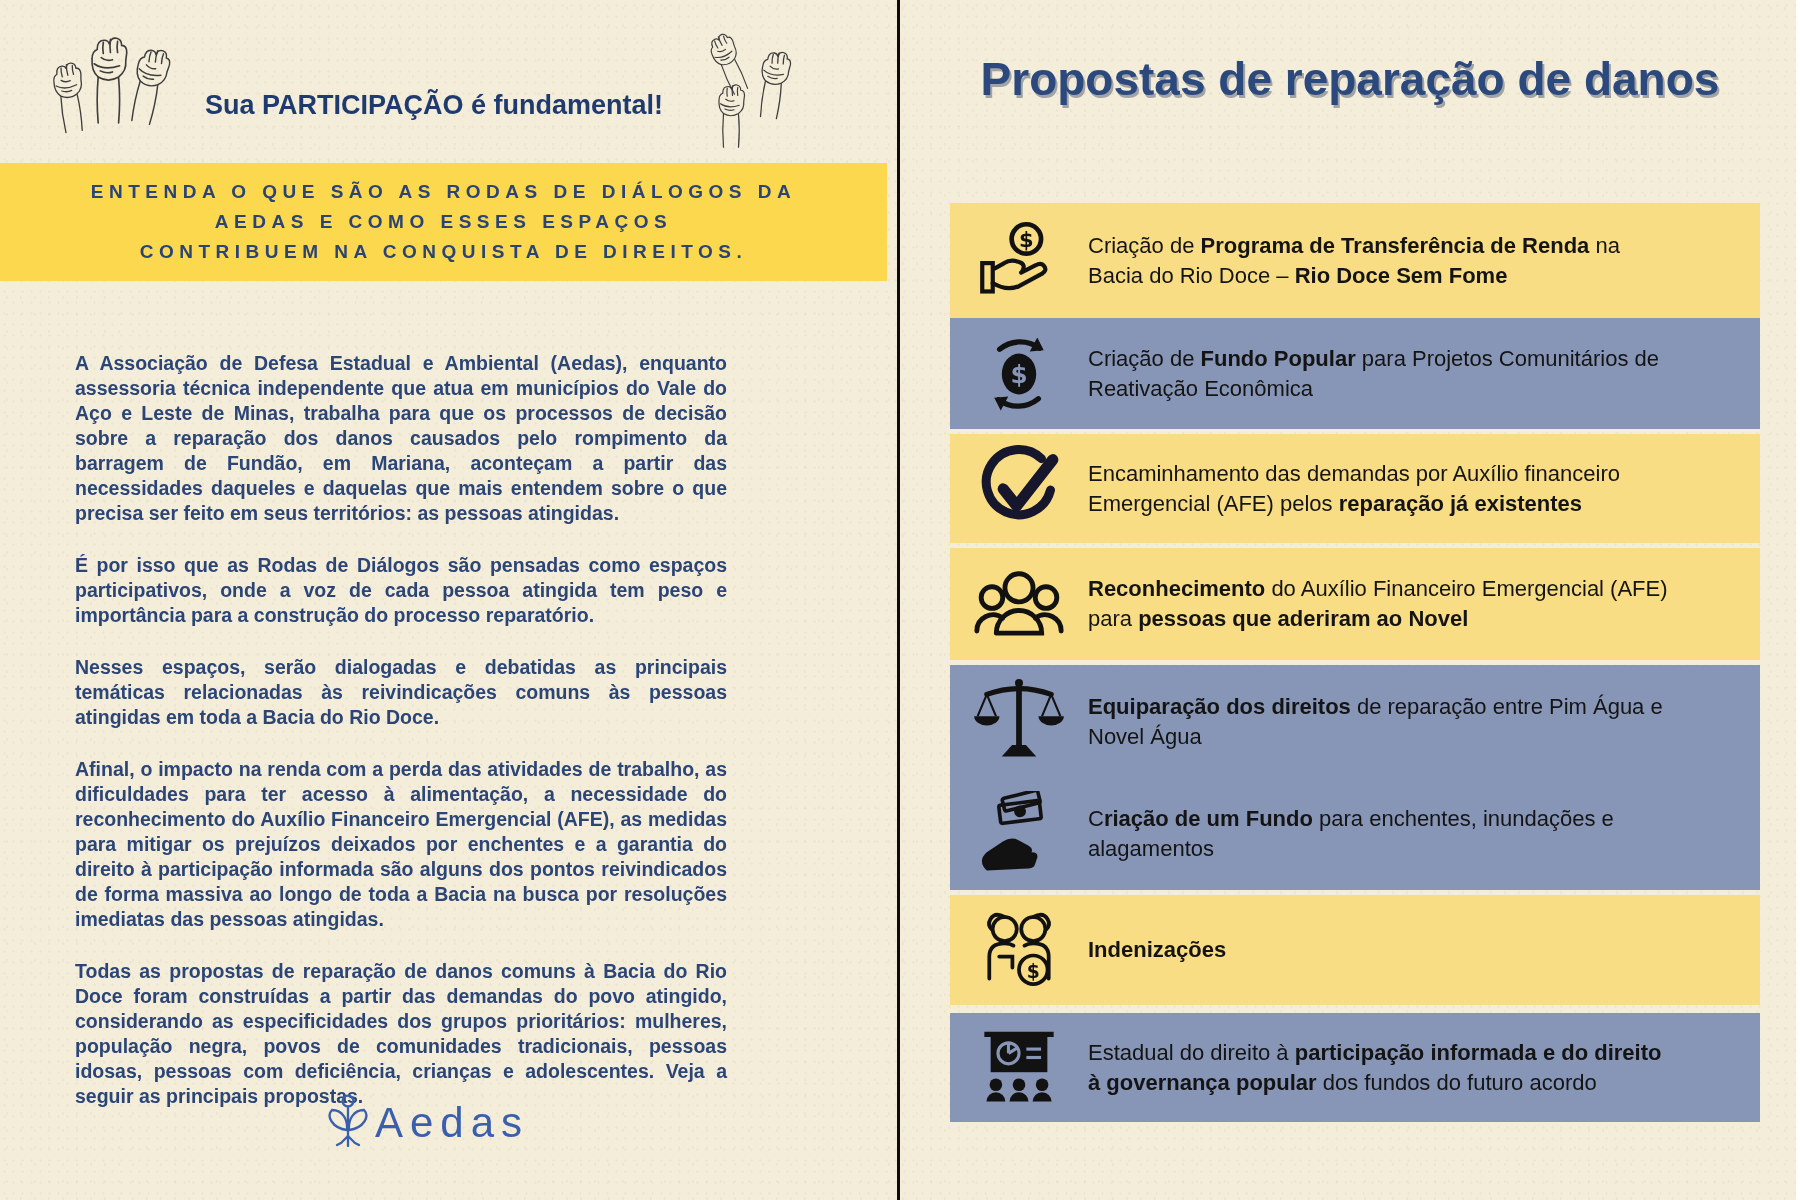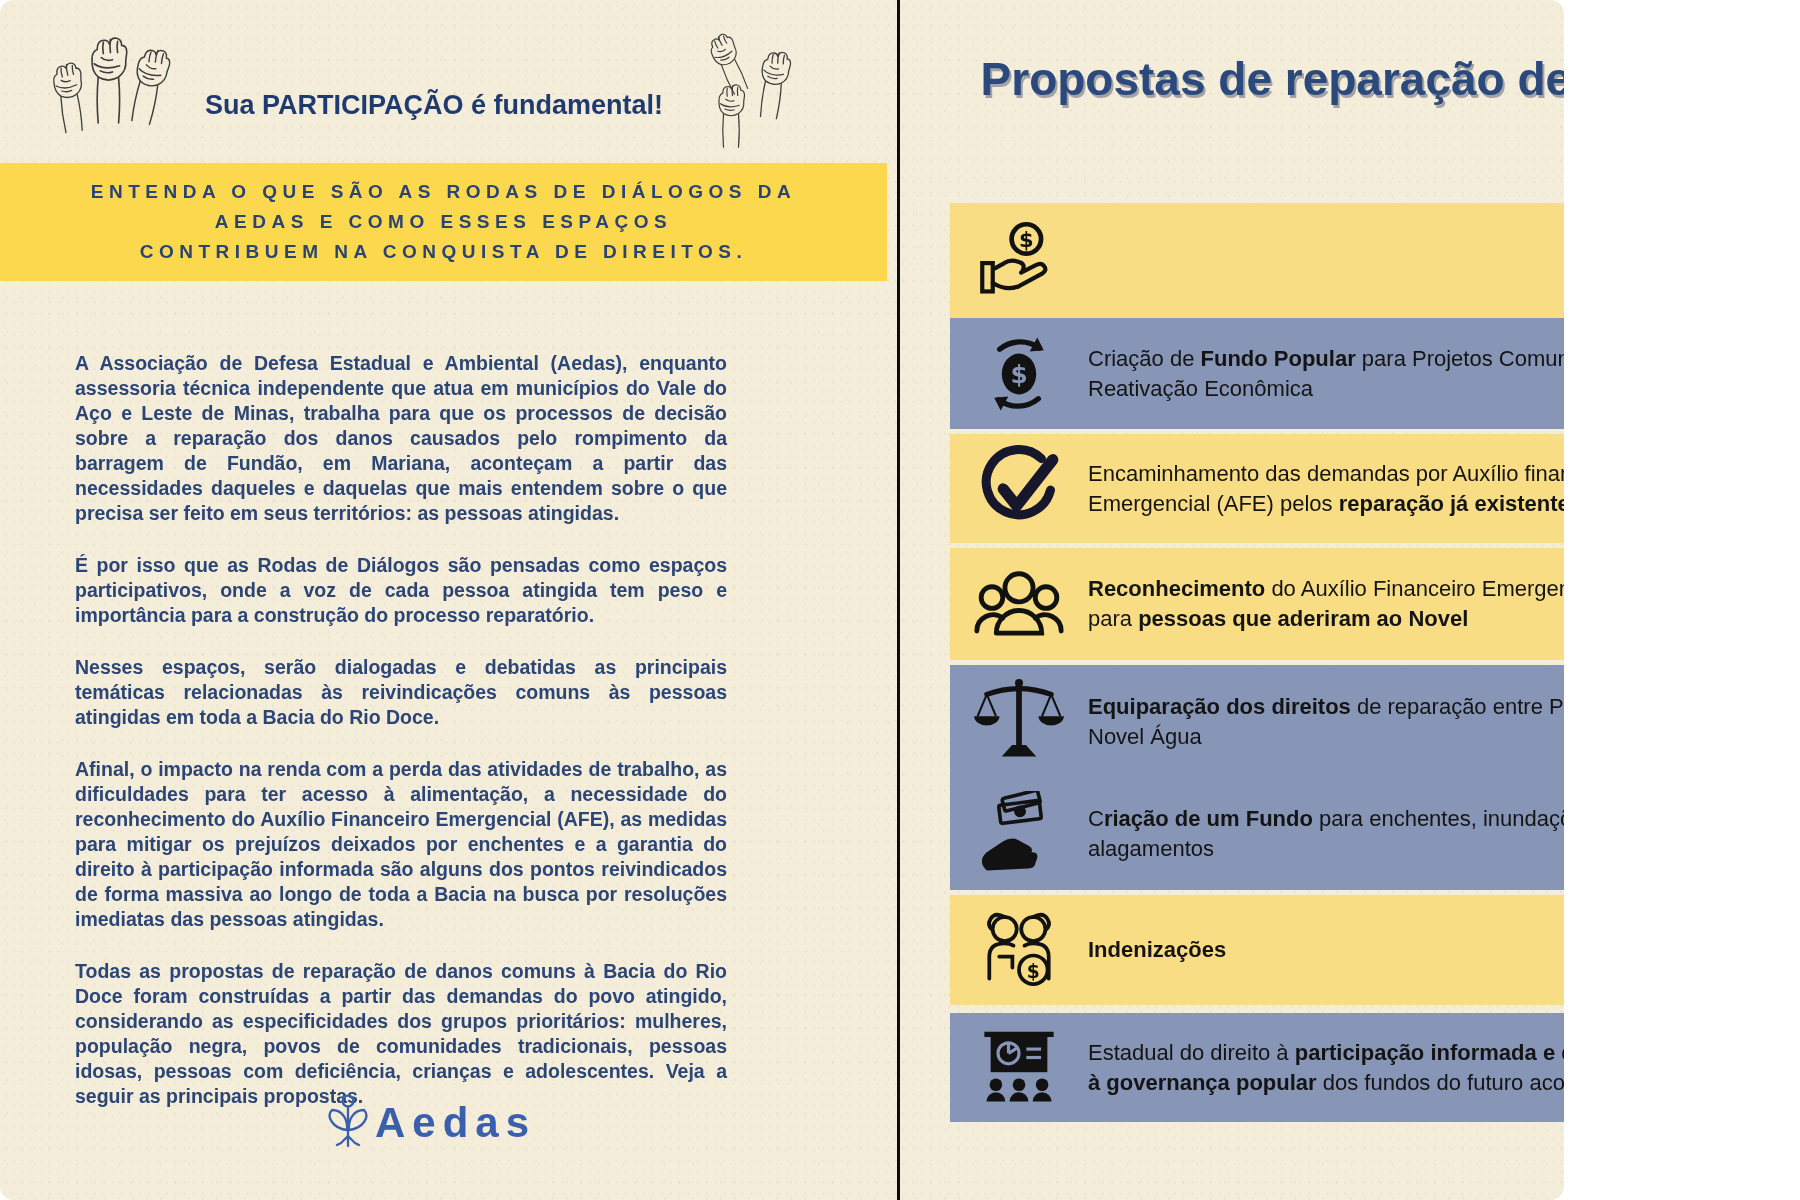--- a/index.html
+++ b/index.html
@@ -1,42 +1,42 @@
 <!DOCTYPE html>
 <html lang="pt" style="--paper: #f4edda; --banner-yellow: #fcd84e; --navy: #2b4475; --row-yellow: #f8dd85; --row-blue: #8795b6; --logo-blue: #3a5fad; --title-blue: #2c497e;"><head>
 <meta charset="utf-8">
 <style>
   :root{
     --paper:#f4edda; --navy:#2b4475; --body-blue:#2b4577; --title-blue:#2c497e;
     --banner-yellow:#fcd84e; --row-yellow:#f8dd85; --row-blue:#8795b6;
     --logo-blue:#3a5fad; --ink:#141414;
   }
   html,body{margin:0;padding:0;}
-  #stage{position:relative;width:1564px;height:1200px;background:var(--paper);
-         overflow:hidden;font-family:"Liberation Sans",sans-serif;border-radius:14px;}
+  #stage{position:relative;width:1796px;height:1200px;background:var(--paper);
+         overflow:hidden;font-family:"Liberation Sans",sans-serif;}
   #stage::before{content:"";position:absolute;inset:0;pointer-events:none;
     background-image:radial-gradient(rgba(158,138,92,.07) 1px,transparent 1.1px),
                      radial-gradient(rgba(120,100,60,.05) 1px,transparent 1.3px);
     background-size:9px 11px,14px 17px;}
 
   
   .fists-left{position:absolute;left:52px;top:26px;}
   .fists-right{position:absolute;left:700px;top:22px;}
   .left-title{position:absolute;left:168px;top:90px;width:532px;text-align:center;
     font-size:27px;font-weight:bold;color:#1f3a6e;}
   .banner{position:absolute;left:0;top:163px;width:887px;height:118px;
     background:var(--banner-yellow);display:flex;flex-direction:column;
     justify-content:center;align-items:center;}
   .banner div{font-size:19px;font-weight:bold;letter-spacing:5.5px;
     color:var(--navy);line-height:30px;white-space:nowrap;}
   .paras{position:absolute;left:75px;top:351px;width:652px;}
   .paras p{margin:0 0 27px 0;font-size:19.5px;line-height:25px;font-weight:bold;
     color:var(--body-blue);text-align:justify;}
   .logo{position:absolute;left:326px;top:1094px;display:flex;align-items:center;gap:5px;}
-  .logo .logo-text{font-size:42px;font-weight:bold;letter-spacing:7px;color:var(--logo-blue);}
+  .logo .logo-text{font-size:42px;font-weight:normal;letter-spacing:7px;color:var(--logo-blue);}
 
   
   .divider{position:absolute;left:897px;top:0;width:3px;height:1200px;background:#0c0c0c;}
 
   
   .right-title{position:absolute;left:900px;top:52px;width:900px;text-align:center;
     font-size:46px;font-weight:bold;color:var(--title-blue);
     text-shadow:2px 3px 0 rgba(27,42,80,.38);}
   .rows{position:absolute;left:950px;top:203px;width:810px;}
   .row{display:flex;align-items:center;}
@@ -119,20 +119,21 @@
 
     <div class="row yellow">
       <div class="ic">
         <svg width="88" height="84" viewBox="0 0 80 80">
           <circle cx="47" cy="19" r="14" fill="none" stroke="#121212" stroke-width="4.5"></circle>
           <text x="47" y="27" font-size="20" font-weight="bold" text-anchor="middle" fill="#121212">$</text>
           <rect x="5" y="42" width="10" height="27" fill="none" stroke="#121212" stroke-width="4"></rect>
           <path d="M15 61 q13 8 25 3 l22 -12 q5 -3 2 -7 q-3 -4 -8 -1 l-14 7 m1 -1 q4 -7 -3 -9 q-8 -3 -14 1 l-9 5" fill="none" stroke="#121212" stroke-width="4" stroke-linecap="round" stroke-linejoin="round"></path>
         </svg>
       </div>
+      <div class="txt"><span>Criação de </span><b>Programa de Transferência de Renda</b><span> na Bacia do Rio Doce – </span><b>Rio Doce Sem Fome</b></div>
     </div>
 
     <div class="row blue">
       <div class="ic">
         <svg width="86" height="86" viewBox="0 0 80 80">
           <path d="M59 16 a30 30 0 0 0 -37 1" fill="none" stroke="#121212" stroke-width="5" stroke-linecap="round"></path>
           <path d="M57 6 l6 12 -13 1 z" fill="#121212"></path>
           <path d="M21 64 a30 30 0 0 0 37 -1" fill="none" stroke="#121212" stroke-width="5" stroke-linecap="round"></path>
           <path d="M23 74 l-6 -12 13 -1 z" fill="#121212"></path>
           <ellipse cx="40" cy="40" rx="16" ry="19" fill="#121212"></ellipse>

